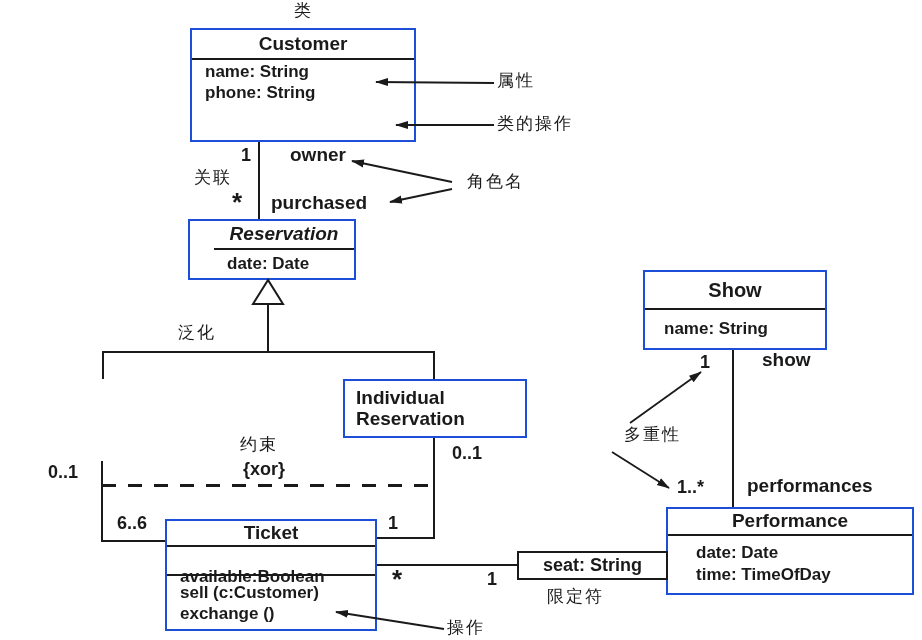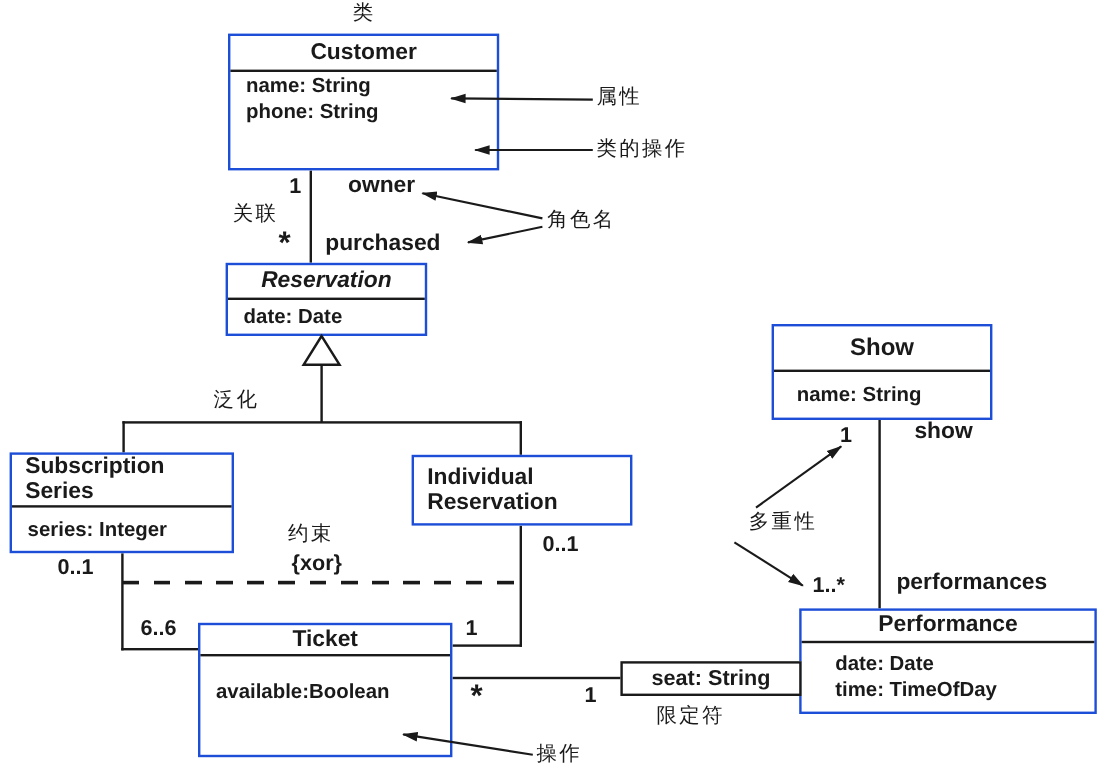--- a/index.html
+++ b/index.html
@@ -62,49 +62,47 @@
   <div class="cline" style="left:732px;top:349px;width:2px;height:159px;"></div>
 
   <div class="uml-class" style="left:190px;top:28px;width:226px;height:114px;">
     <div class="uml-title" style="height:28px;">Customer</div>
     <div class="uml-section" style="height:45px;padding-top:1px;">
       <div class="uml-line">name: String</div>
       <div class="uml-line">phone: String</div>
     </div>
   </div>
 
-  <div class="uml-class" style="left:188px;top:219px;width:168px;height:61px;">
+  <div class="uml-class" style="left:188px;top:219px;width:168px;height:61px;padding-left:24px;">
     <div class="uml-title italic" style="height:27px;">Reservation</div>
     <div class="uml-section" style="height:30px;padding-top:3px;">
       <div class="uml-line">date: Date</div>
     </div>
   </div>
 
-  <div class="uml-class" style="left:8px;top:377px;width:187px;height:84px;">
-    <div class="uml-title left" style="height:42px;">Subscription Series</div>
-    <div class="uml-section" style="height:38px;padding-top:8px;">
-      <div class="uml-line">series: Integer</div>
-    </div>
-  </div>
 
   <div class="uml-class" style="left:343px;top:379px;width:184px;height:59px;">
     <div class="uml-title left" style="height:55px;">Individual Reservation</div>
   </div>
 
   <div class="uml-class" style="left:643px;top:270px;width:184px;height:80px;">
     <div class="uml-title" style="height:36px;font-size:20px;">Show</div>
     <div class="uml-section" style="height:40px;padding-top:8px;">
       <div class="uml-line" style="padding-left:19px;">name: String</div>
     </div>
   </div>
 
   <div class="uml-class" style="left:165px;top:519px;width:212px;height:112px;">
     <div class="uml-title" style="height:24px;">Ticket</div>
     <div class="uml-section" style="height:29px;padding-top:19px;">
       <div class="uml-line">available:Boolean</div>
+    </div>
+    <div class="uml-section" style="height:55px;padding-top:6px;">
+      <div class="uml-line">sell (c:Customer)</div>
+      <div class="uml-line">exchange ()</div>
     </div>
   </div>
 
   <div class="uml-class" style="left:666px;top:507px;width:248px;height:88px;">
     <div class="uml-title" style="height:25px;">Performance</div>
     <div class="uml-section" style="height:59px;padding-top:6px;">
       <div class="uml-line" style="padding-left:28px;line-height:22px;">date: Date</div>
       <div class="uml-line" style="padding-left:28px;line-height:22px;">time: TimeOfDay</div>
     </div>
   </div>
@@ -129,21 +127,21 @@
   <span class="lbl role" style="left:762px;top:350px;">show</span>
   <span class="lbl mult" style="left:677px;top:478px;">1..*</span>
   <span class="lbl role" style="left:747px;top:476px;">performances</span>
 
   <span class="lbl mult" style="left:243px;top:460px;">{xor}</span>
 
   <span class="lbl cn" style="left:294px;top:2px;">类</span>
   <span class="lbl cn" style="left:497px;top:72px;">属性</span>
   <span class="lbl cn" style="left:497px;top:115px;">类的操作</span>
   <span class="lbl cn" style="left:194px;top:169px;text-align:center;">关联</span>
-  <span class="lbl cn" style="left:456px;top:174px;">角色名</span>
+  <span class="lbl cn" style="left:467px;top:174px;font-family:Liberation Mono, monospace;">角色名</span>
   <span class="lbl cn" style="left:178px;top:324px;">泛化</span>
   <span class="lbl cn" style="left:240px;top:436px;">约束</span>
   <span class="lbl cn" style="left:588px;top:426px;margin-left:36px;">多重性</span>
   <span class="lbl cn" style="left:547px;top:588px;">限定符</span>
   <span class="lbl cn" style="left:447px;top:619px;">操作</span>
 
   <svg id="arrow-layer" width="922" height="640" viewBox="0 0 922 640">
     <defs>
       <marker id="arr" markerWidth="14" markerHeight="10" refX="12" refY="5" orient="auto" markerUnits="userSpaceOnUse">
         <path d="M0,1 L13,5 L0,9 Z" fill="#1a1a1a"></path>

